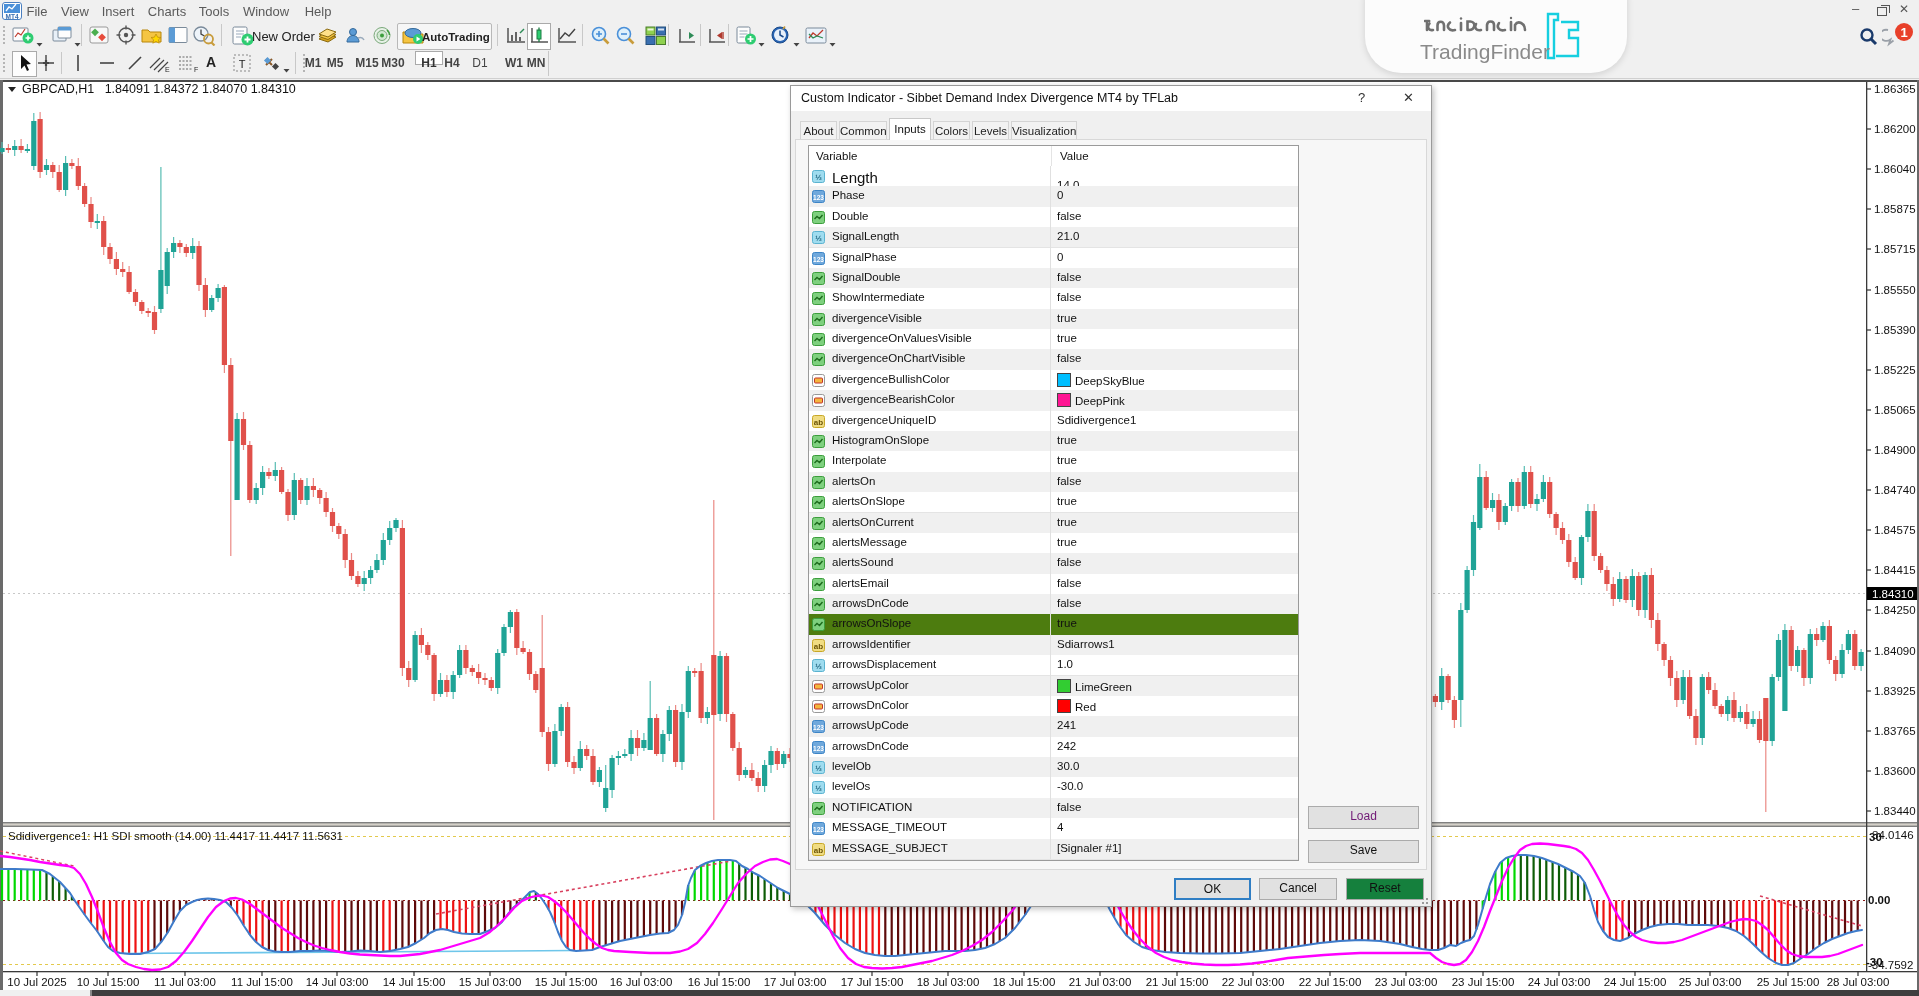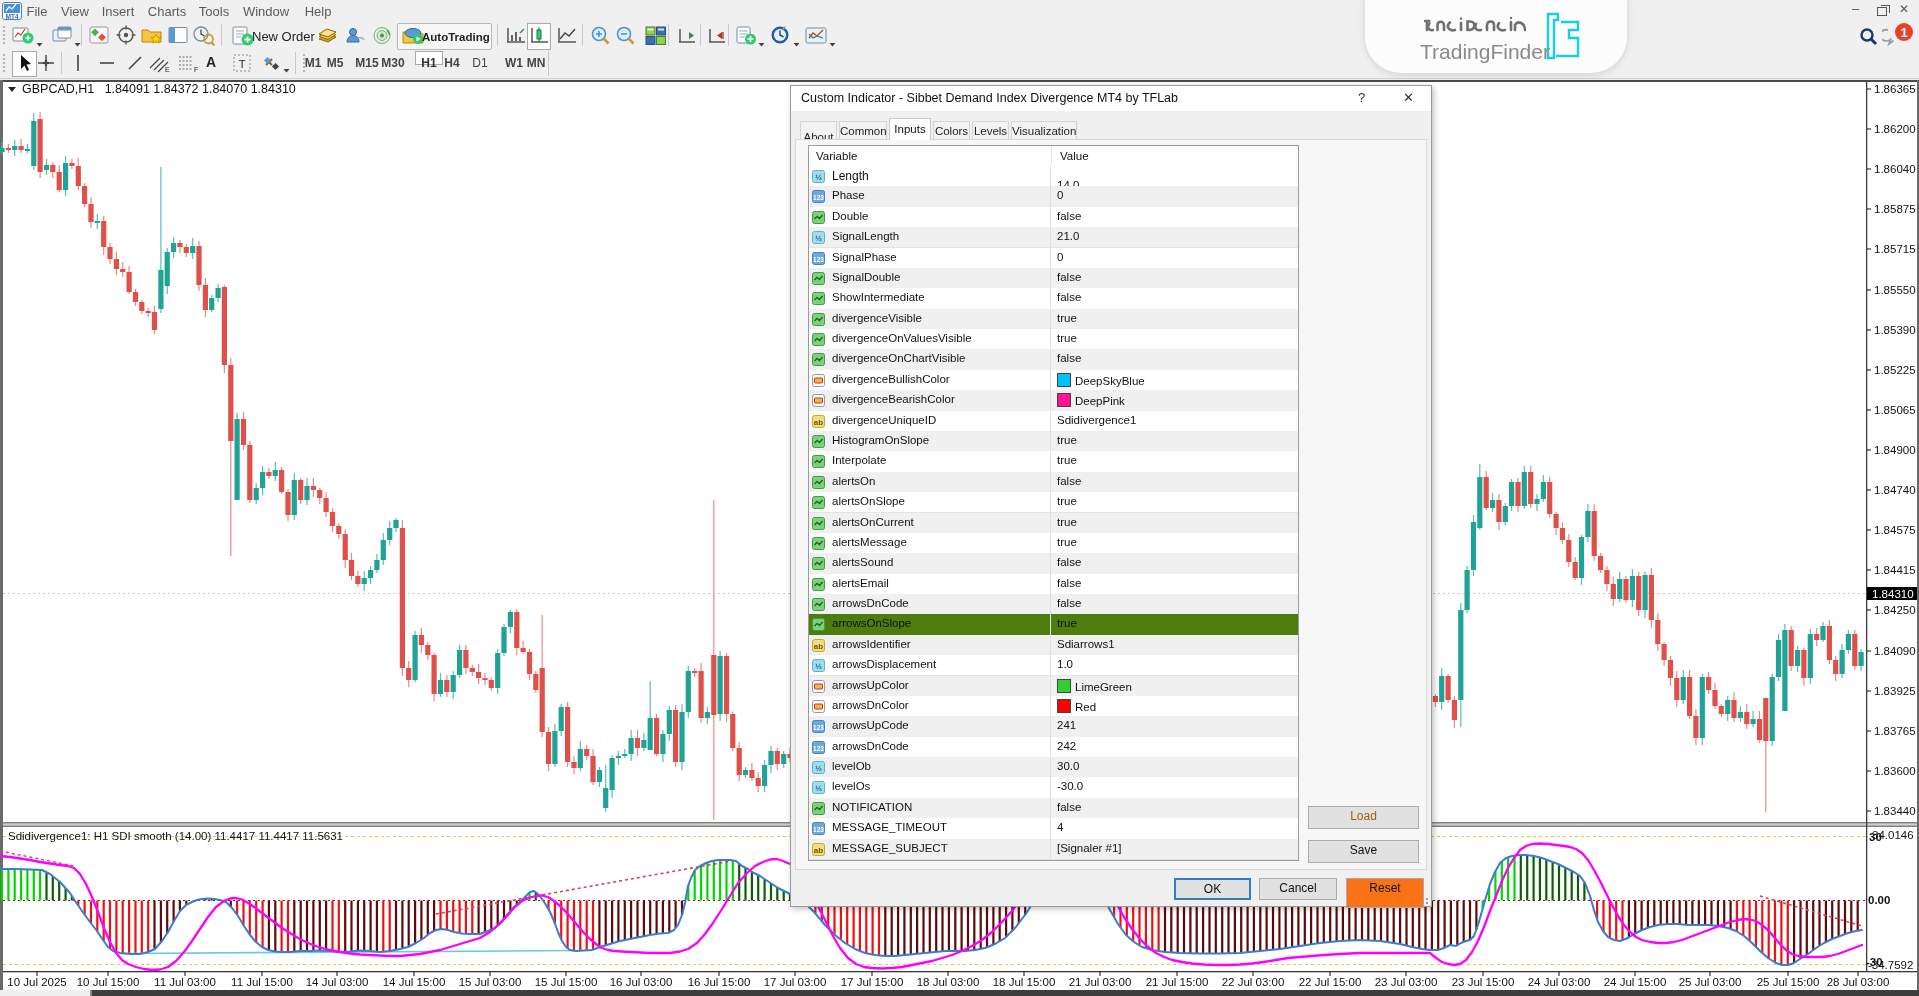--- a/index.html
+++ b/index.html
@@ -1049,38 +1049,38 @@
     <text x="1858" y="986" font-family="Liberation Sans, sans-serif" font-size="11.5" fill="#111" text-anchor="middle">28 Jul 03:00</text>
   </svg>
 
 <div style="position:absolute;left:790px;top:85px;width:642px;height:822px;background:#f0f0f0;border:1px solid #9a9a9a;box-sizing:border-box;box-shadow:2px 2px 6px rgba(0,0,0,0.25)">
   <div style="position:absolute;left:0;top:0;width:100%;height:25px;background:#ffffff">
     <span style="position:absolute;left:10px;top:5px;font-size:12.5px;color:#111">Custom Indicator - Sibbet Demand Index Divergence MT4 by TFLab</span>
     <span style="position:absolute;left:567px;top:4px;font-size:13px;color:#333">?</span>
     <span style="position:absolute;left:612px;top:4px;font-size:13px;color:#333">✕</span>
   </div>
 </div>
-<div style="position:absolute;left:800px;top:121px;width:37px;height:19px;background:#f2f2f2;border:1px solid #d4d4d4;border-bottom:none;text-align:center;font-size:11.5px;color:#222;padding-top:9px;box-sizing:border-box;white-space:nowrap;overflow:hidden">About</div>
+<div style="position:absolute;left:800px;top:121px;width:37px;height:19px;background:#f2f2f2;border:1px solid #d4d4d4;border-bottom:none;text-align:center;font-size:11.5px;color:#222;padding-top:3px;box-sizing:border-box;white-space:nowrap;overflow:hidden">About</div>
 <div style="position:absolute;left:839px;top:121px;width:48px;height:19px;background:#f2f2f2;border:1px solid #d4d4d4;border-bottom:none;text-align:center;font-size:11.5px;color:#222;padding-top:3px;box-sizing:border-box;white-space:nowrap;overflow:hidden">Common</div>
 <div style="position:absolute;left:889px;top:118px;width:42px;height:22px;background:#fff;border:1px solid #c8c8c8;border-bottom:none;z-index:2;text-align:center;font-size:11.5px;color:#111;padding-top:4px;box-sizing:border-box">Inputs</div>
 <div style="position:absolute;left:933px;top:121px;width:37px;height:19px;background:#f2f2f2;border:1px solid #d4d4d4;border-bottom:none;text-align:center;font-size:11.5px;color:#222;padding-top:3px;box-sizing:border-box;white-space:nowrap;overflow:hidden">Colors</div>
 <div style="position:absolute;left:972px;top:121px;width:37px;height:19px;background:#f2f2f2;border:1px solid #d4d4d4;border-bottom:none;text-align:center;font-size:11.5px;color:#222;padding-top:3px;box-sizing:border-box;white-space:nowrap;overflow:hidden">Levels</div>
 <div style="position:absolute;left:1011px;top:121px;width:66px;height:34px;background:#f2f2f2;border:1px solid #d4d4d4;border-bottom:none;text-align:left;font-size:11.5px;color:#222;padding-top:3px;box-sizing:border-box;white-space:nowrap;overflow:hidden">Visualization</div>
 <div style="position:absolute;left:795px;top:139px;width:632px;height:731px;background:#f7f7f7;border:1px solid #d8d8d8;box-sizing:border-box"></div>
 <div style="position:absolute;left:808px;top:145px;width:491px;height:716px;background:#fff;border:1px solid #9a9a9a;box-sizing:border-box">
   <span style="position:absolute;left:7px;top:4px;font-size:11.5px;color:#111">Variable</span>
   <span style="position:absolute;left:251px;top:4px;font-size:11.5px;color:#111">Value</span>
   <div style="position:absolute;left:242px;top:0;width:1px;height:714px;background:#e4e4e4"></div>
 </div>
 <div style="position:absolute;left:809px;top:166.0px;width:489px;height:20.4px;background:#ffffff;border-bottom:1px solid #e4e4e4">
     <span style="position:absolute;left:3px;top:3px;width:13px;height:13px"><svg width="13" height="13">
         <rect x="0.5" y="0.5" width="12" height="12" rx="2" fill="#9fdcef" stroke="#5bb3d0"></rect>
         <text x="6.5" y="9.5" font-family="Liberation Sans" font-size="8" font-weight="bold" fill="#1a5f7a" text-anchor="middle">½</text>
       </svg></span>
-    <span style="position:absolute;left:23px;top:3px;font-size:12px;color:#111">Length</span>
+    <span style="position:absolute;left:23px;top:3px;font-size:15px;color:#111">Length</span>
     <span style="position:absolute;left:248px;top:13px;font-size:11.5px;color:#111">14.0</span>
   </div>
 <div style="position:absolute;left:809px;top:186.4px;width:489px;height:20.4px;background:#f0f0f0;border-bottom:1px solid #e4e4e4">
     <span style="position:absolute;left:3px;top:3px;width:13px;height:13px"><svg width="13" height="13">
         <rect x="0.5" y="0.5" width="12" height="12" rx="2" fill="#6fa8dc" stroke="#3d85c6"></rect>
         <text x="6.5" y="9.5" font-family="Liberation Sans" font-size="6.5" font-weight="bold" fill="#fff" text-anchor="middle">123</text>
       </svg></span>
     <span style="position:absolute;left:23px;top:3px;font-size:11.5px;color:#111">Phase</span>
     <span style="position:absolute;left:248px;top:3px;font-size:11.5px;color:#111">0</span>
   </div>
@@ -1334,25 +1334,25 @@
   </div>
 <div style="position:absolute;left:809px;top:838.5px;width:489px;height:20.4px;background:#f0f0f0;border-bottom:1px solid #e4e4e4">
     <span style="position:absolute;left:3px;top:3px;width:13px;height:13px"><svg width="13" height="13">
         <rect x="0.5" y="0.5" width="12" height="12" rx="2" fill="#f0dc82" stroke="#c8a828"></rect>
         <text x="6.5" y="9.5" font-family="Liberation Sans" font-size="8" font-weight="bold" fill="#6b5408" text-anchor="middle">ab</text>
       </svg></span>
     <span style="position:absolute;left:23px;top:3px;font-size:11.5px;color:#111">MESSAGE_SUBJECT</span>
     <span style="position:absolute;left:248px;top:3px;font-size:11.5px;color:#111">[Signaler #1]</span>
   </div>
 <div style="position:absolute;left:1050px;top:166px;width:1px;height:693px;background:#e0e0e0"></div>
-<div style="position:absolute;left:1308px;top:806px;width:111px;height:23px;background:#e1e1e1;border:1px solid #ababab;box-sizing:border-box;text-align:center;font-size:12px;color:#a16207;line-height:19px">Load</div>
+<div style="position:absolute;left:1308px;top:806px;width:111px;height:23px;background:#e1e1e1;border:1px solid #ababab;box-sizing:border-box;text-align:center;font-size:12px;color:#701a75;line-height:19px">Load</div>
 <div style="position:absolute;left:1308px;top:840px;width:111px;height:23px;background:#e1e1e1;border:1px solid #ababab;box-sizing:border-box;text-align:center;font-size:12px;color:#111;line-height:19px">Save</div>
 <div style="position:absolute;left:1174px;top:878px;width:77px;height:22px;background:#e1e1e1;border:2px solid #2f7ec4;box-sizing:border-box;text-align:center;font-size:12px;color:#111;line-height:18px">OK</div>
 <div style="position:absolute;left:1259px;top:878px;width:78px;height:22px;background:#e1e1e1;border:1px solid #ababab;box-sizing:border-box;text-align:center;font-size:12px;color:#111;line-height:18px">Cancel</div>
-<div style="position:absolute;left:1346px;top:878px;width:78px;height:30px;background:#f97316;border:1px solid #ababab;box-sizing:border-box;text-align:center;font-size:12px;color:#111;line-height:18px">Reset</div>
+<div style="position:absolute;left:1346px;top:878px;width:78px;height:22px;background:#15803d;border:1px solid #ababab;box-sizing:border-box;text-align:center;font-size:12px;color:#111;line-height:18px">Reset</div>
 <svg width="10" height="10" style="position:absolute;left:1420px;top:896px">
     <g fill="#9a9a9a">
       <rect x="6" y="6" width="2" height="2"></rect>
       <rect x="2" y="6" width="2" height="2"></rect>
       <rect x="6" y="2" width="2" height="2"></rect>
     </g>
   </svg>
 
 <div style="position:absolute;left:1365px;top:-6px;width:262px;height:79px;background:#fcfcfc;border-radius:0 0 36px 36px;box-shadow:0 2px 7px rgba(0,0,0,0.13)"></div>
 <svg width="38" height="48" viewBox="0 0 38 48" style="position:absolute;left:1545px;top:12px">

